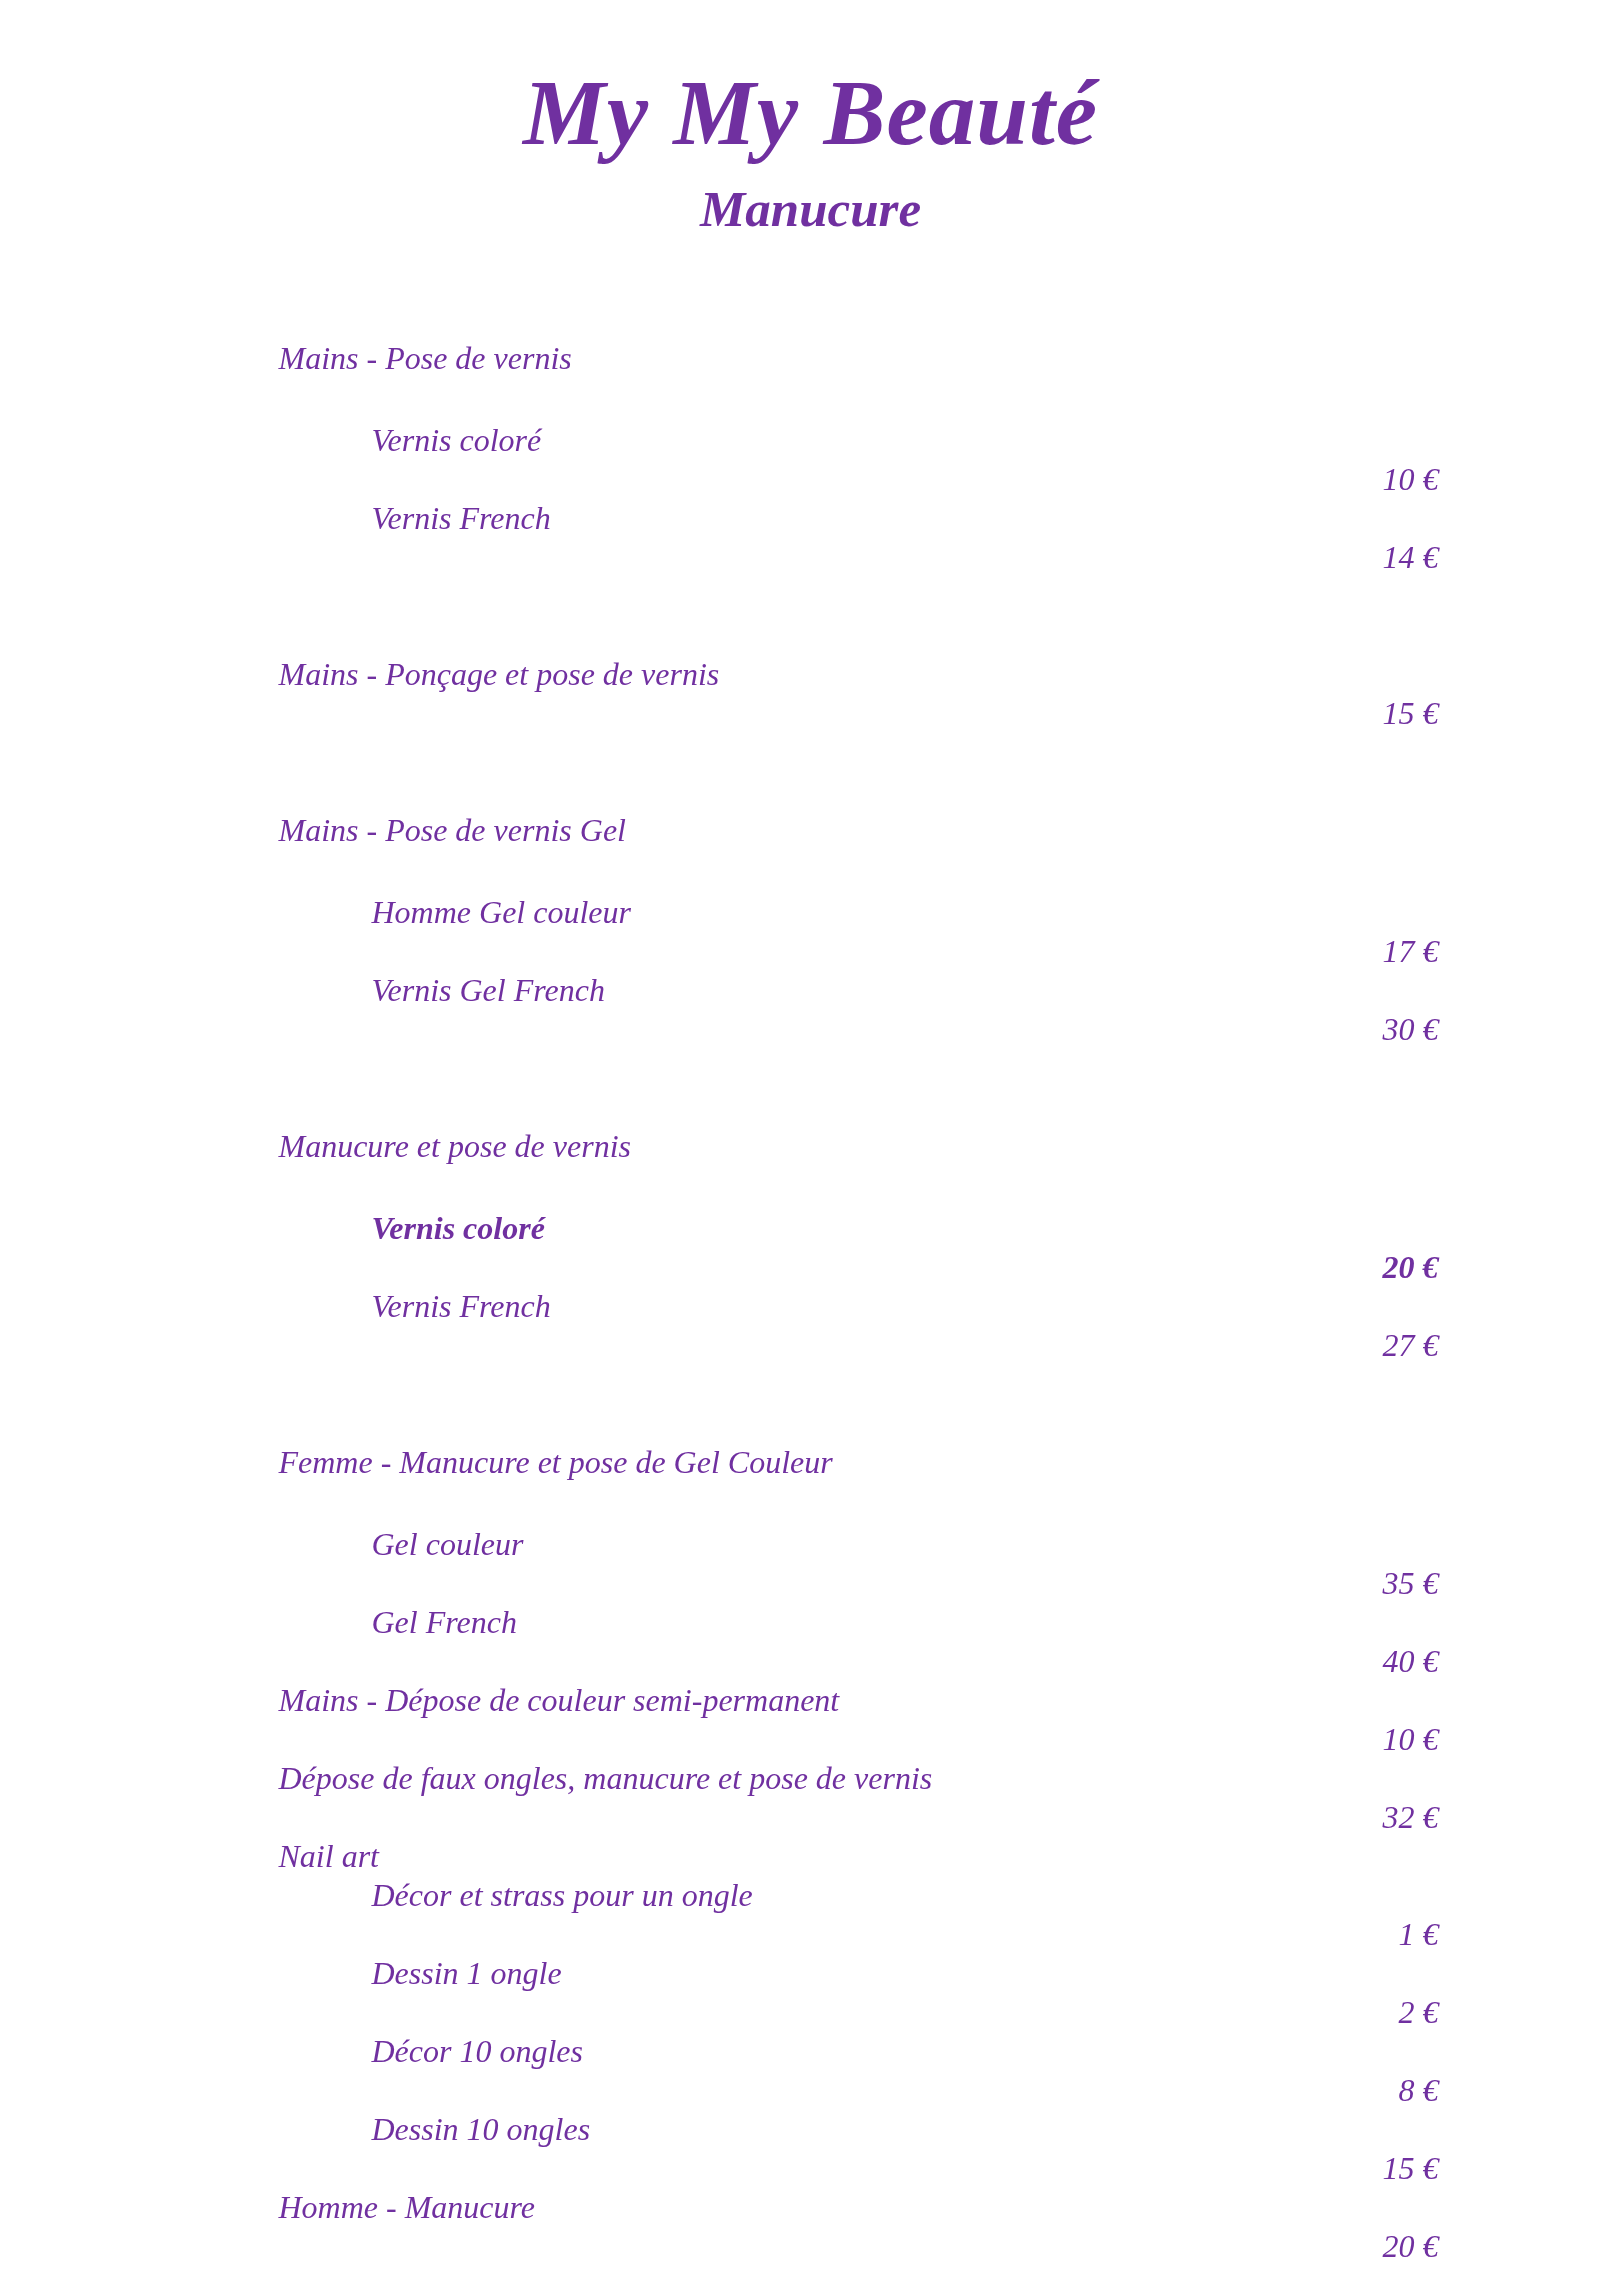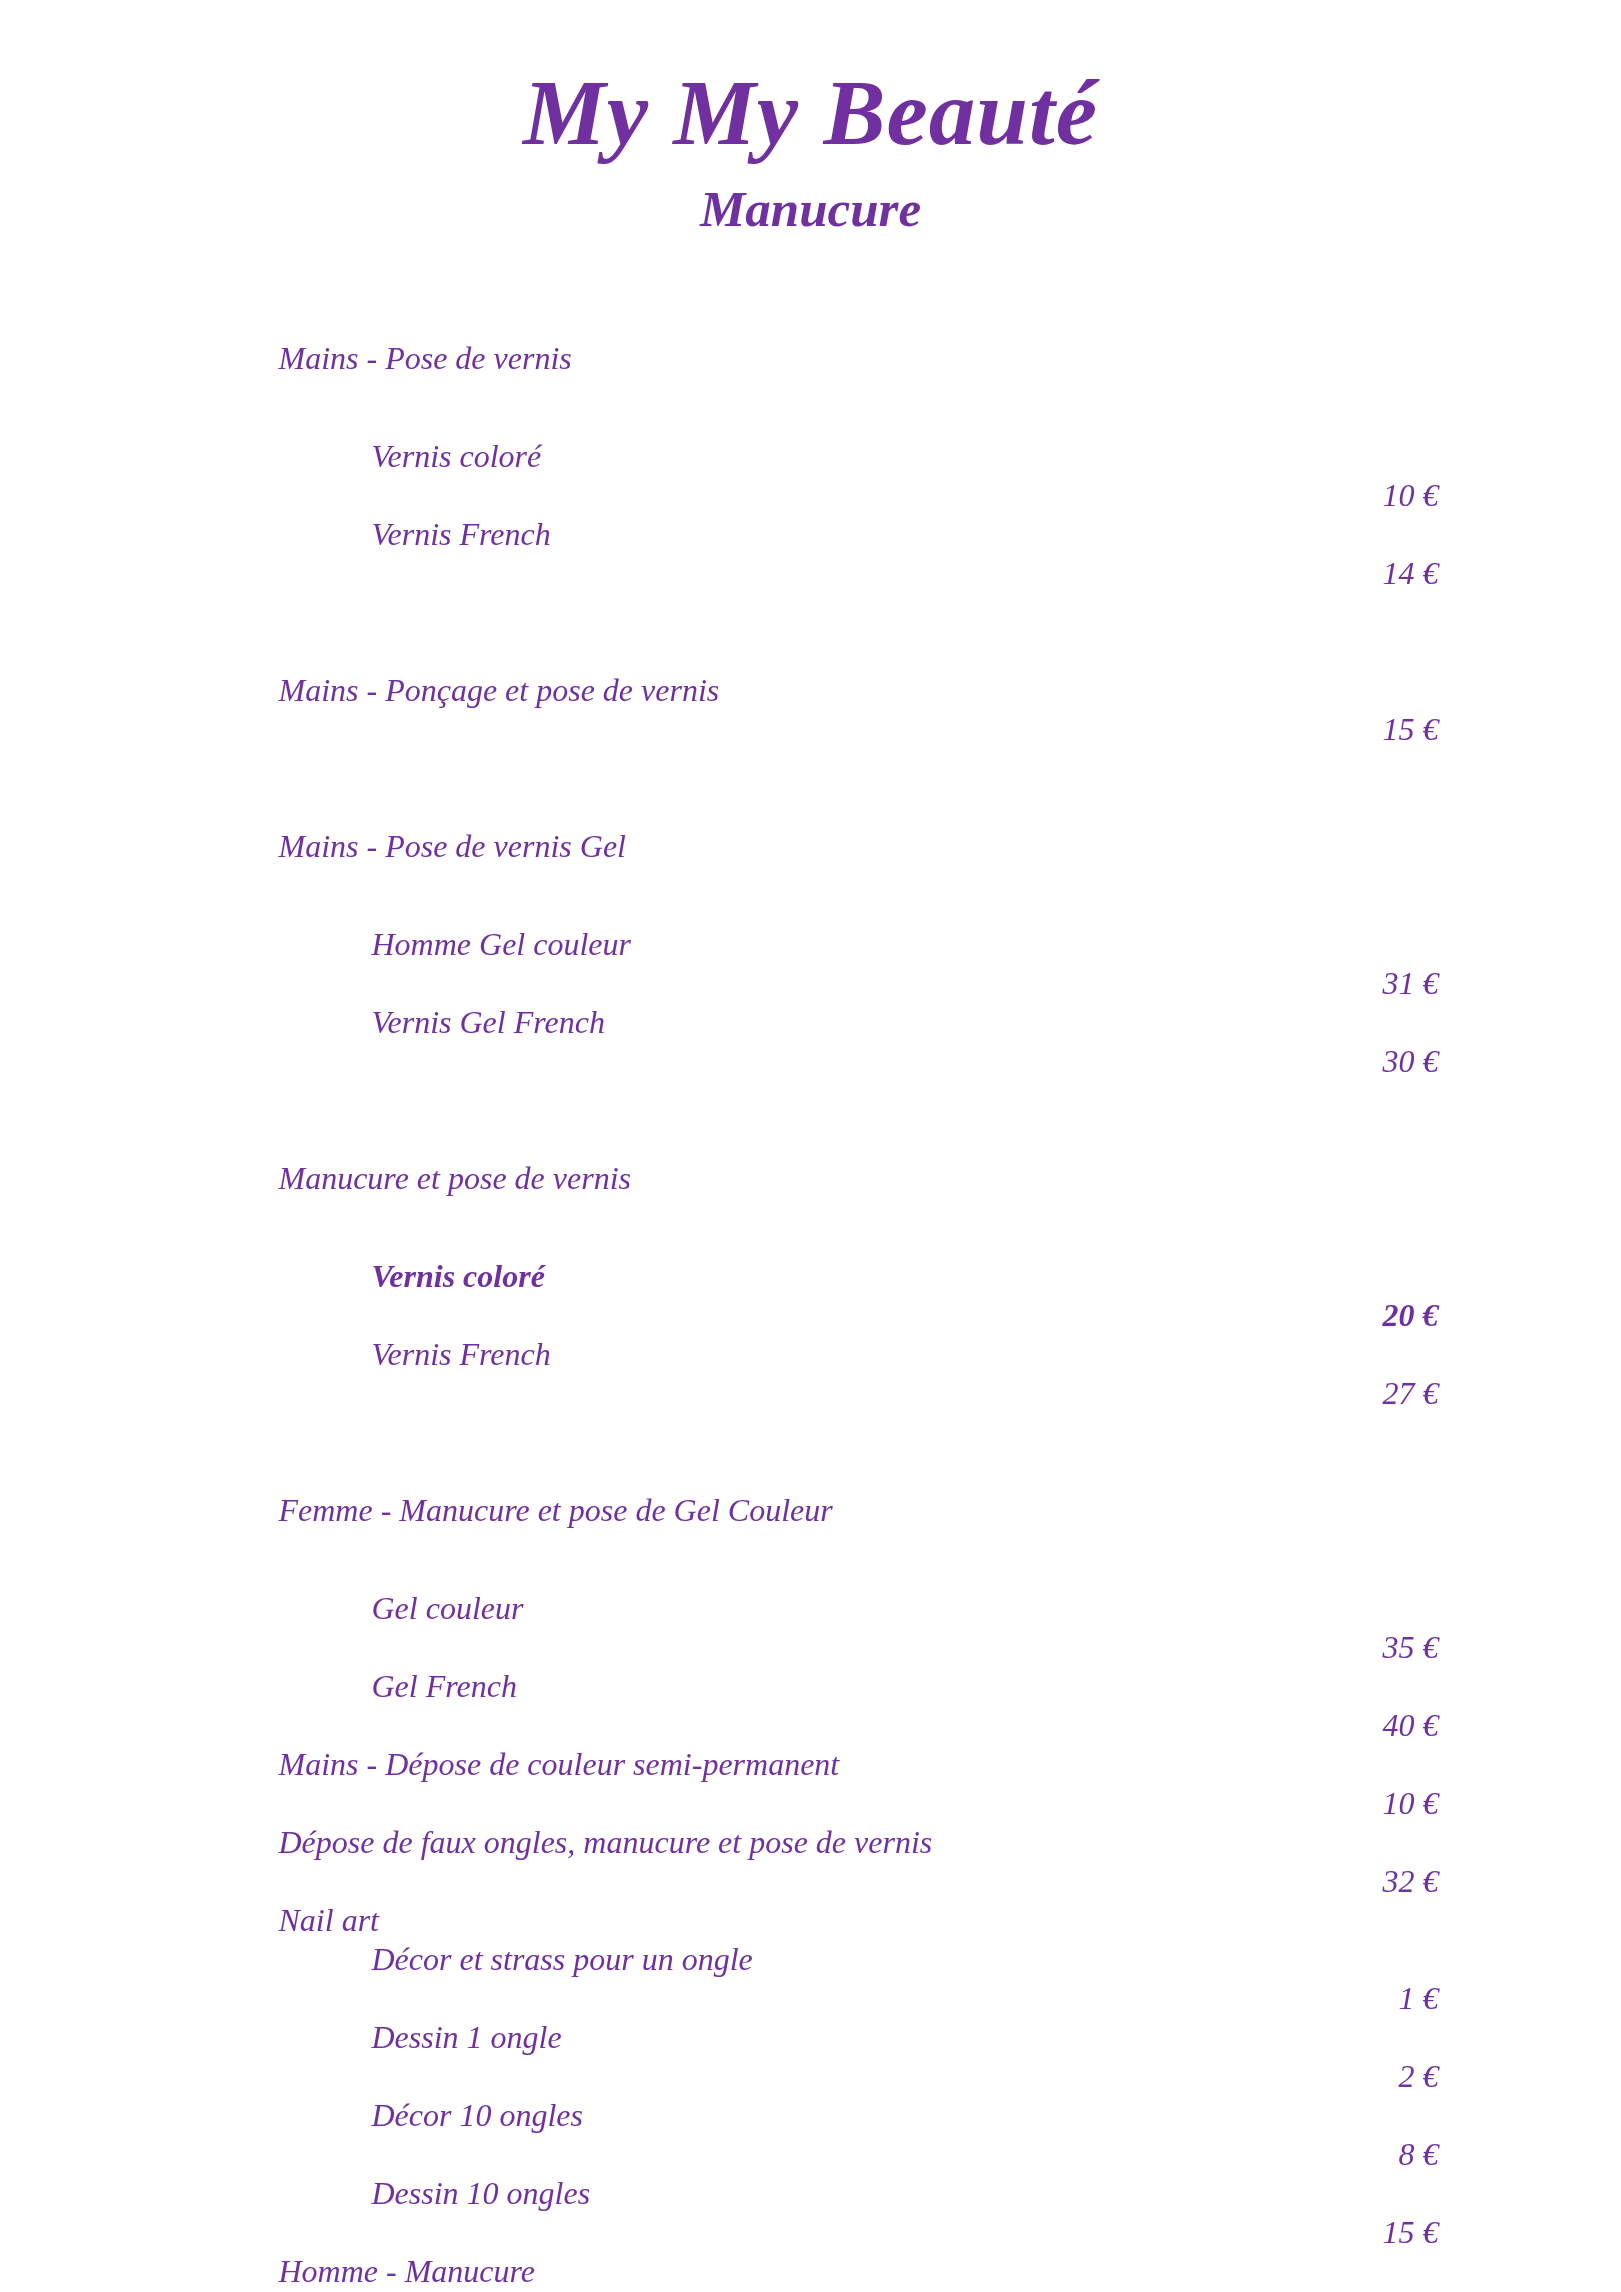--- a/index.html
+++ b/index.html
@@ -37,21 +37,21 @@
     white-space: pre;
   }
   .row.section .label { padding-left: 196px; }
   .row.item .label { padding-left: 289px; }
   .row .price {
     font-size: 32px;
     line-height: 39px;
     text-align: right;
     padding-right: 100px;
   }
-  .row.gap-1 { margin-top: 59px; }
+  .row.gap-1 { margin-top: 43px; }
   .row.gap-2 { margin-top: 78px; }
   .row.bold .label, .row.bold .price { font-weight: bold; }
 </style>
 </head>
 <body>
 
 <div class="page" style="--accent: #7030A0;">
   <h1 class="title">My My Beauté</h1>
   <h2 class="subtitle">Manucure</h2>
   <div class="menu" id="menu">
@@ -75,21 +75,21 @@
     <div class="price">15 €</div>
   </div>
 
   <div class="row section gap-2">
     <div class="label">Mains - Pose de vernis Gel</div>
 
   </div>
 
   <div class="row item gap-1">
     <div class="label">Homme Gel couleur</div>
-    <div class="price">31 €</div>
+    <div class="price">17 €</div>
   </div>
 
   <div class="row item gap-0">
     <div class="label">Vernis Gel French</div>
     <div class="price">30 €</div>
   </div>
 
   <div class="row section gap-2">
     <div class="label">Manucure et pose de vernis</div>
 

